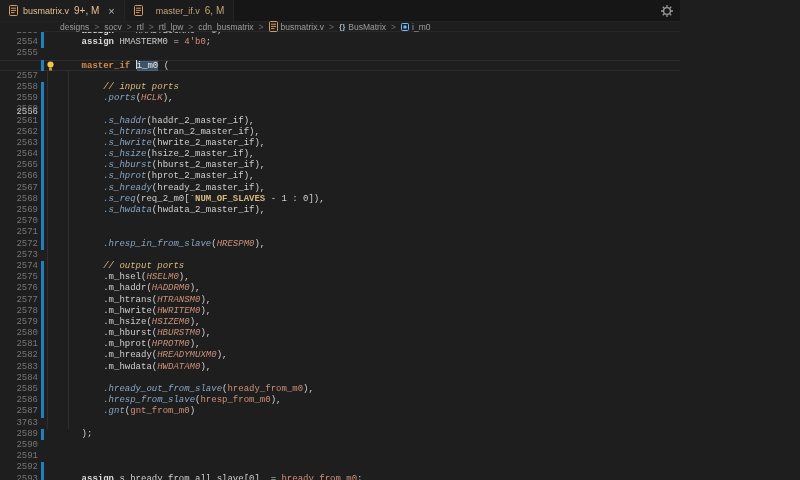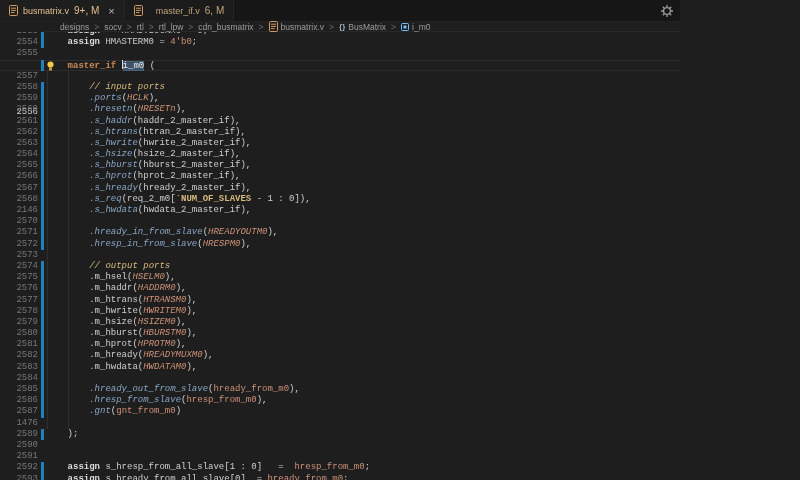--- a/index.html
+++ b/index.html
@@ -36,21 +36,21 @@
             background:#1e1e1e; }
   #lines { position:relative; margin-top:-6px; }
   .row { position:relative; height:11.2px; font-family:Liberation Mono, monospace;
          font-size:9px; line-height:11.2px; white-space:pre;padding-left:19px; }
   .row .ln { position:absolute; left:0; top:0; width:38px; text-align:right;
              color:#767676; font-size:9px; }
   .row.cur .ln { color:#cccccc;margin-top:47px; }
   .row.cur { box-shadow: inset 0 1px 0 #2d2d2d, inset 0 -1px 0 #2d2d2d; }
   .row .gitbar { position:absolute; left:41px; top:0; bottom:0; width:3px;
                  background:#1f7fbf; }
-  .row .code { position:absolute; left:46px; top:0; white-space:pre; }
+  .row .code { position:absolute; left:60px; top:0; white-space:pre; }
   .row.guides::before { content:""; position:absolute; left:47px; top:0; bottom:0;
                         width:1px; background:#2e2e2e; }
   .row.guides::after  { content:""; position:absolute; left:68px; top:0; bottom:0;
                         width:1px; background:#2e2e2e; }
   .bulb { position:absolute; left:46px; top:1px; width:9px; height:10px; cursor:pointer; }
 
   
   .tk-pl    { color:#cfcfcf; }
   .tk-kw    { color:#dcdcdc; font-weight:bold; }
   .tk-mod   { color:#cd8a54; font-weight:bold; }
@@ -171,50 +171,50 @@
         <div class="row"><span class="ln">2553</span><span class="gitbar"></span><span class="code"><span class="tk-pl">    </span><span class="tk-kw">assign</span><span class="tk-pl">    HMASTLOCKM0 = 0;</span></span></div>
         <div class="row"><span class="ln">2554</span><span class="gitbar"></span><span class="code"><span class="tk-pl">    </span><span class="tk-kw">assign</span><span class="tk-pl"> HMASTERM0 = </span><span class="tk-num">4'b0</span><span class="tk-pl">;</span></span></div>
         <div class="row"><span class="ln">2555</span><span class="code"></span></div>
         <div class="row cur"><span class="ln">2556</span><span class="gitbar"></span><span class="bulb"><svg width="9" height="10" viewBox="0 0 9 10">
               <circle cx="4.5" cy="3.6" r="3.1" fill="#f7c644"></circle>
               <rect x="3" y="7" width="3" height="2.4" rx="0.5" fill="#c9a43a"></rect>
             </svg></span><span class="code"><span class="tk-pl">    </span><span class="tk-mod">master_if</span><span class="tk-pl"> </span><span class="caret"></span><span class="tk-hl">i_m0</span><span class="tk-pl"> (</span></span></div>
         <div class="row guides"><span class="ln">2557</span><span class="code"></span></div>
         <div class="row guides"><span class="ln">2558</span><span class="gitbar"></span><span class="code"><span class="tk-pl">        </span><span class="tk-com">// input ports</span></span></div>
         <div class="row guides"><span class="ln">2559</span><span class="gitbar"></span><span class="code"><span class="tk-pl">        </span><span class="tk-port">.ports</span><span class="tk-pl">(</span><span class="tk-const">HCLK</span><span class="tk-pl">),</span></span></div>
-        <div class="row guides"><span class="ln">2560</span><span class="gitbar"></span><span class="code"><span class="tk-pl">        </span><span class="tk-port">.hresetn</span><span class="tk-pl">(</span><span class="tk-const">HRESETn</span><span class="tk-pl">),</span></span></div>
+        <div class="row guides"><span class="ln">2560</span><span class="gitbar"></span></div>
         <div class="row guides"><span class="ln">2561</span><span class="gitbar"></span><span class="code"><span class="tk-pl">        </span><span class="tk-port">.s_haddr</span><span class="tk-pl">(haddr_2_master_if),</span></span></div>
         <div class="row guides"><span class="ln">2562</span><span class="gitbar"></span><span class="code"><span class="tk-pl">        </span><span class="tk-port">.s_htrans</span><span class="tk-pl">(htran_2_master_if),</span></span></div>
         <div class="row guides"><span class="ln">2563</span><span class="gitbar"></span><span class="code"><span class="tk-pl">        </span><span class="tk-port">.s_hwrite</span><span class="tk-pl">(hwrite_2_master_if),</span></span></div>
         <div class="row guides"><span class="ln">2564</span><span class="gitbar"></span><span class="code"><span class="tk-pl">        </span><span class="tk-port">.s_hsize</span><span class="tk-pl">(hsize_2_master_if),</span></span></div>
         <div class="row guides"><span class="ln">2565</span><span class="gitbar"></span><span class="code"><span class="tk-pl">        </span><span class="tk-port">.s_hburst</span><span class="tk-pl">(hburst_2_master_if),</span></span></div>
         <div class="row guides"><span class="ln">2566</span><span class="gitbar"></span><span class="code"><span class="tk-pl">        </span><span class="tk-port">.s_hprot</span><span class="tk-pl">(hprot_2_master_if),</span></span></div>
         <div class="row guides"><span class="ln">2567</span><span class="gitbar"></span><span class="code"><span class="tk-pl">        </span><span class="tk-port">.s_hready</span><span class="tk-pl">(hready_2_master_if),</span></span></div>
         <div class="row guides"><span class="ln">2568</span><span class="gitbar"></span><span class="code"><span class="tk-pl">        </span><span class="tk-port">.s_req</span><span class="tk-pl">(req_2_m0[</span><span class="tk-mac">`NUM_OF_SLAVES</span><span class="tk-pl"> - 1 : 0]),</span></span></div>
-        <div class="row guides"><span class="ln">2146</span><span class="gitbar"></span><span class="code"><span class="tk-pl">        </span><span class="tk-port">.s_hwdata</span><span class="tk-pl">(hwdata_2_master_if),</span></span></div>
+        <div class="row guides"><span class="ln">2569</span><span class="gitbar"></span><span class="code"><span class="tk-pl">        </span><span class="tk-port">.s_hwdata</span><span class="tk-pl">(hwdata_2_master_if),</span></span></div>
         <div class="row guides"><span class="ln">2570</span><span class="gitbar"></span><span class="code"></span></div>
-        <div class="row guides"><span class="ln">2571</span><span class="gitbar"></span><span class="code"><span class="tk-pl">        </span><span class="tk-port">.hready_in_from_slave</span><span class="tk-pl">(</span><span class="tk-const">HREADYOUTM0</span><span class="tk-pl">),</span></span></div>
+        <div class="row guides"><span class="ln">2571</span><span class="gitbar"></span></div>
         <div class="row guides"><span class="ln">2572</span><span class="gitbar"></span><span class="code"><span class="tk-pl">        </span><span class="tk-port">.hresp_in_from_slave</span><span class="tk-pl">(</span><span class="tk-const">HRESPM0</span><span class="tk-pl">),</span></span></div>
         <div class="row guides"><span class="ln">2573</span><span class="code"></span></div>
         <div class="row guides"><span class="ln">2574</span><span class="gitbar"></span><span class="code"><span class="tk-pl">        </span><span class="tk-com">// output ports</span></span></div>
         <div class="row guides"><span class="ln">2575</span><span class="gitbar"></span><span class="code"><span class="tk-pl">        .m_hsel(</span><span class="tk-const">HSELM0</span><span class="tk-pl">),</span></span></div>
         <div class="row guides"><span class="ln">2576</span><span class="gitbar"></span><span class="code"><span class="tk-pl">        .m_haddr(</span><span class="tk-const">HADDRM0</span><span class="tk-pl">),</span></span></div>
         <div class="row guides"><span class="ln">2577</span><span class="gitbar"></span><span class="code"><span class="tk-pl">        .m_htrans(</span><span class="tk-const">HTRANSM0</span><span class="tk-pl">),</span></span></div>
         <div class="row guides"><span class="ln">2578</span><span class="gitbar"></span><span class="code"><span class="tk-pl">        .m_hwrite(</span><span class="tk-const">HWRITEM0</span><span class="tk-pl">),</span></span></div>
         <div class="row guides"><span class="ln">2579</span><span class="gitbar"></span><span class="code"><span class="tk-pl">        .m_hsize(</span><span class="tk-const">HSIZEM0</span><span class="tk-pl">),</span></span></div>
         <div class="row guides"><span class="ln">2580</span><span class="gitbar"></span><span class="code"><span class="tk-pl">        .m_hburst(</span><span class="tk-const">HBURSTM0</span><span class="tk-pl">),</span></span></div>
         <div class="row guides"><span class="ln">2581</span><span class="gitbar"></span><span class="code"><span class="tk-pl">        .m_hprot(</span><span class="tk-const">HPROTM0</span><span class="tk-pl">),</span></span></div>
         <div class="row guides"><span class="ln">2582</span><span class="gitbar"></span><span class="code"><span class="tk-pl">        .m_hready(</span><span class="tk-const">HREADYMUXM0</span><span class="tk-pl">),</span></span></div>
         <div class="row guides"><span class="ln">2583</span><span class="gitbar"></span><span class="code"><span class="tk-pl">        .m_hwdata(</span><span class="tk-const">HWDATAM0</span><span class="tk-pl">),</span></span></div>
         <div class="row guides"><span class="ln">2584</span><span class="gitbar"></span><span class="code"></span></div>
         <div class="row guides"><span class="ln">2585</span><span class="gitbar"></span><span class="code"><span class="tk-pl">        </span><span class="tk-port">.hready_out_from_slave</span><span class="tk-pl">(</span><span class="tk-tan">hready_from_m0</span><span class="tk-pl">),</span></span></div>
         <div class="row guides"><span class="ln">2586</span><span class="gitbar"></span><span class="code"><span class="tk-pl">        </span><span class="tk-port">.hresp_from_slave</span><span class="tk-pl">(</span><span class="tk-tan">hresp_from_m0</span><span class="tk-pl">),</span></span></div>
         <div class="row guides"><span class="ln">2587</span><span class="gitbar"></span><span class="code"><span class="tk-pl">        </span><span class="tk-port">.gnt</span><span class="tk-pl">(</span><span class="tk-tan">gnt_from_m0</span><span class="tk-pl">)</span></span></div>
-        <div class="row guides"><span class="ln">1476</span><span class="code"></span></div>
+        <div class="row guides"><span class="ln">3763</span><span class="code"></span></div>
         <div class="row"><span class="ln">2589</span><span class="gitbar"></span><span class="code"><span class="tk-pl">    );</span></span></div>
         <div class="row"><span class="ln">2590</span><span class="code"></span></div>
         <div class="row"><span class="ln">2591</span><span class="code"></span></div>
-        <div class="row"><span class="ln">2592</span><span class="gitbar"></span><span class="code"><span class="tk-pl">    </span><span class="tk-kw">assign</span><span class="tk-pl"> s_hresp_from_all_slave[1 : 0]   =  </span><span class="tk-tan">hresp_from_m0</span><span class="tk-pl">;</span></span></div>
+        <div class="row"><span class="ln">2592</span><span class="gitbar"></span></div>
         <div class="row"><span class="ln">2593</span><span class="gitbar"></span><span class="code"><span class="tk-pl">    </span><span class="tk-kw">assign</span><span class="tk-pl"> s_hready_from_all_slave[0]  = </span><span class="tk-tan">hready_from_m0</span><span class="tk-pl">;</span></span></div>
       </div>
   </div>
 
 </div>
 
 </body></html>

